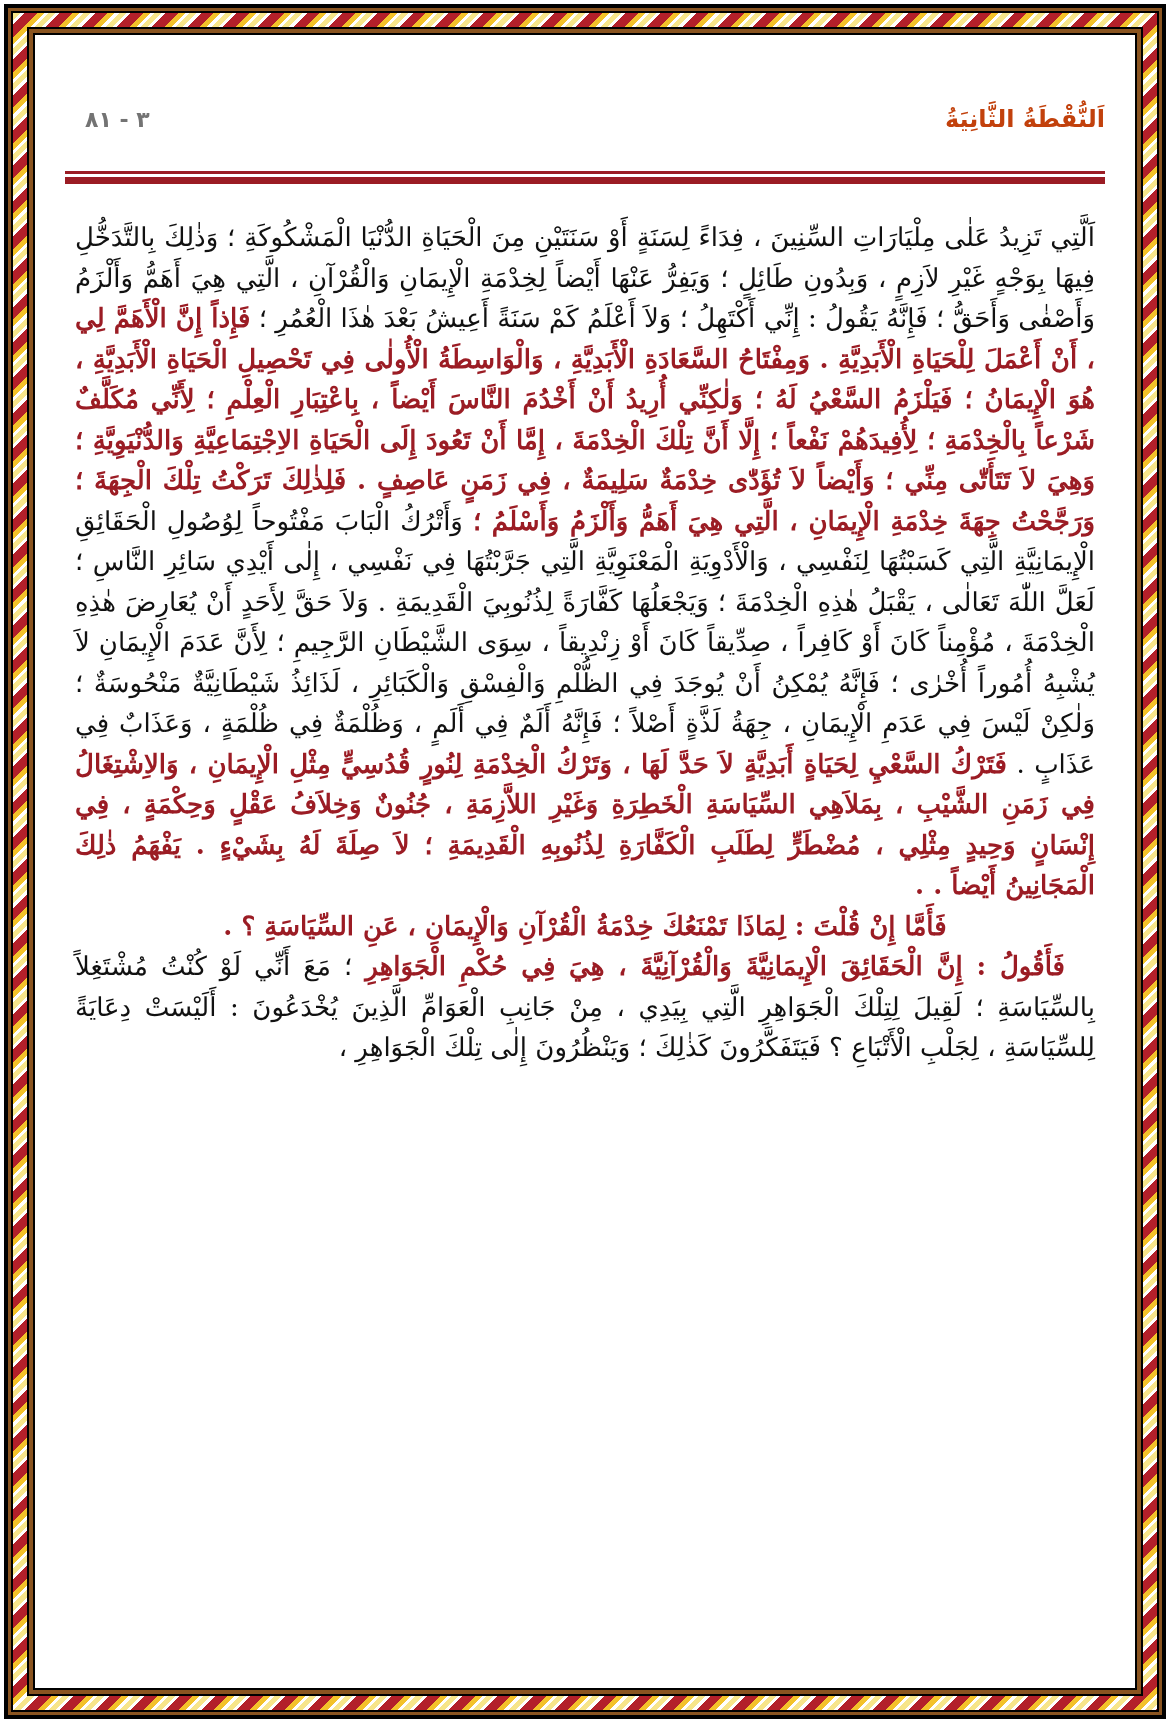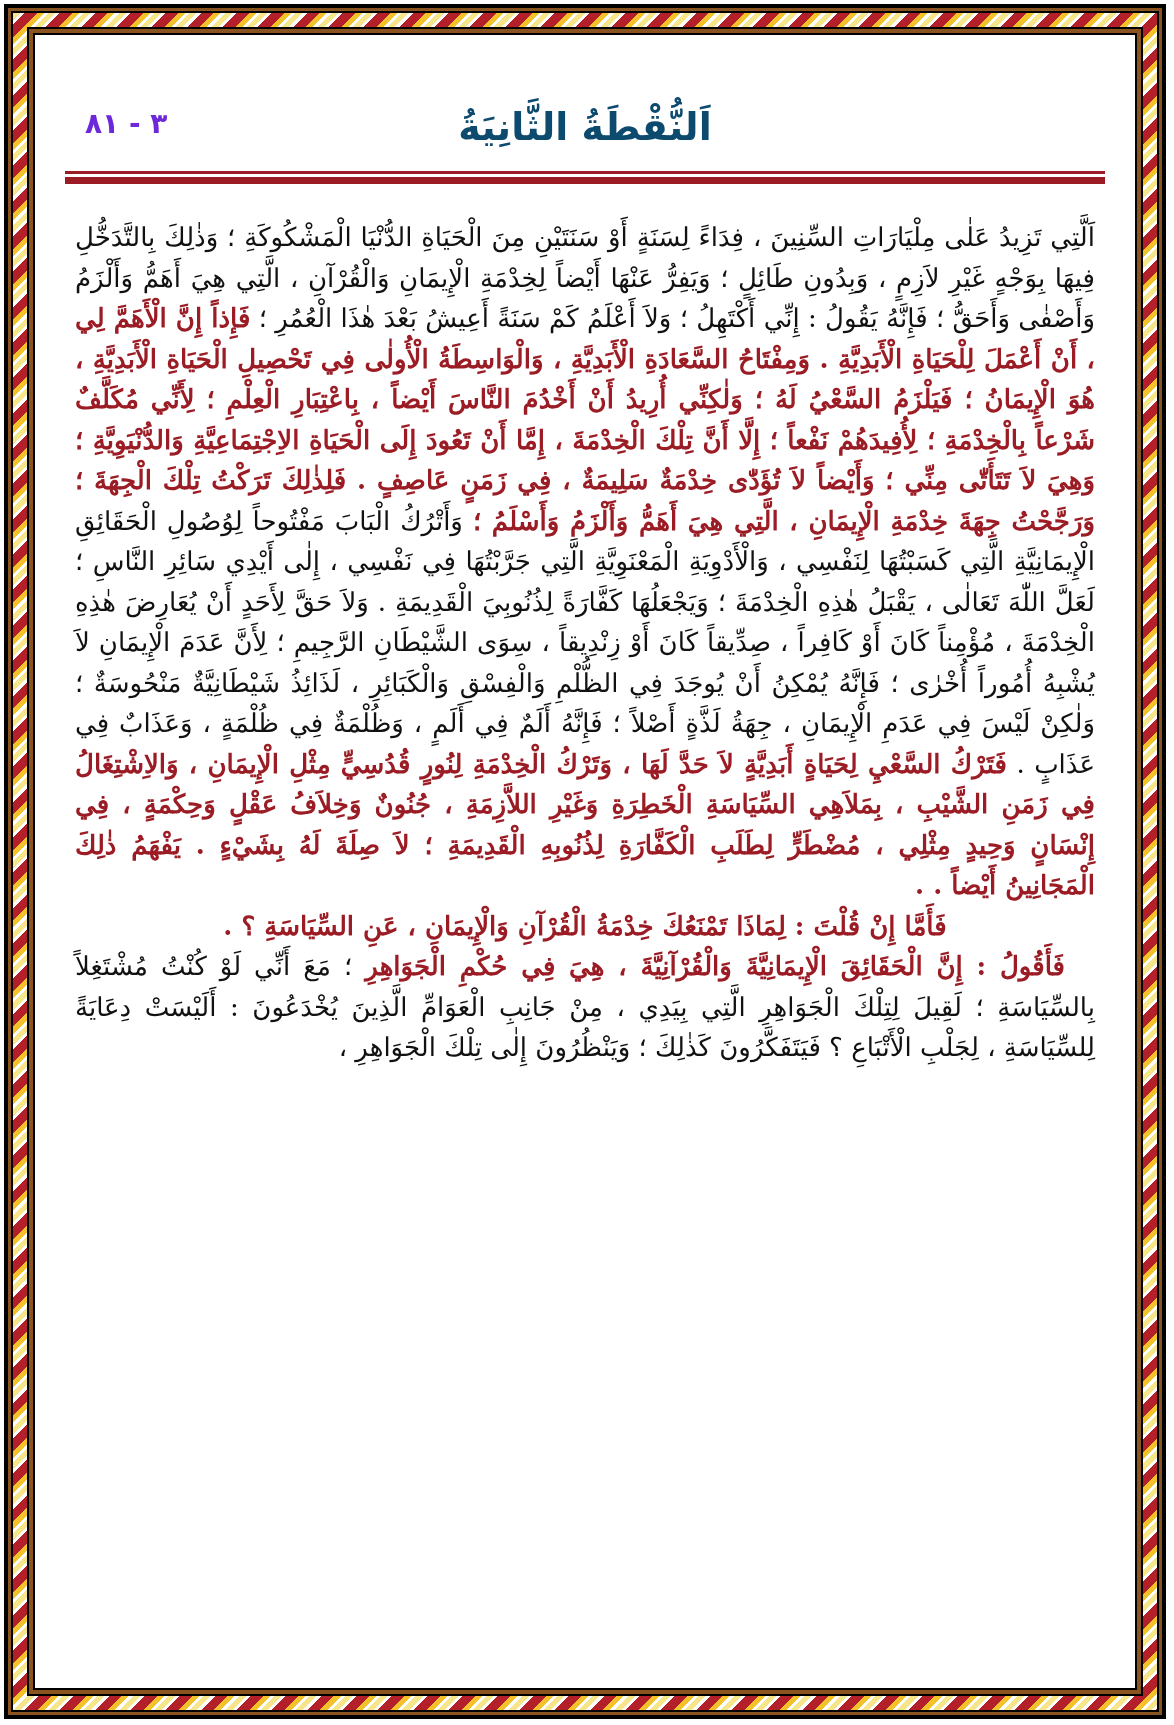--- a/index.html
+++ b/index.html
@@ -36,33 +36,32 @@
       background: #ffffff;
       position: relative;
     }
 
     .header {
       position: absolute; left: 30px; right: 30px; top: 50px; height: 100px;
       direction: rtl;
     }
     .header-title {
       position: absolute; right: 0; left: 0; top: 20px;
-      text-align: center;
       font-family: "DejaVu Sans", sans-serif;
       font-weight: bold;
-      font-size: 38px;
-      color: #0c4a6e;
+      font-size: 24px;
+      color: #c2410c;
     }
     .header-page {
       position: absolute; left: 20px; top: 22px;
       direction: ltr;
       font-family: "DejaVu Sans", sans-serif;
       font-weight: bold;
-      font-size: 28px;
-      color: #6d28d9;
+      font-size: 22px;
+      color: #737373;
     }
     .header-rule {
       position: absolute; left: 0; right: 0; top: 86px;
       height: 3px; background: #9b1c24;
     }
     .header-rule2 {
       position: absolute; left: 0; right: 0; top: 92px;
       height: 7px; background: #9b1c24;
     }
 

